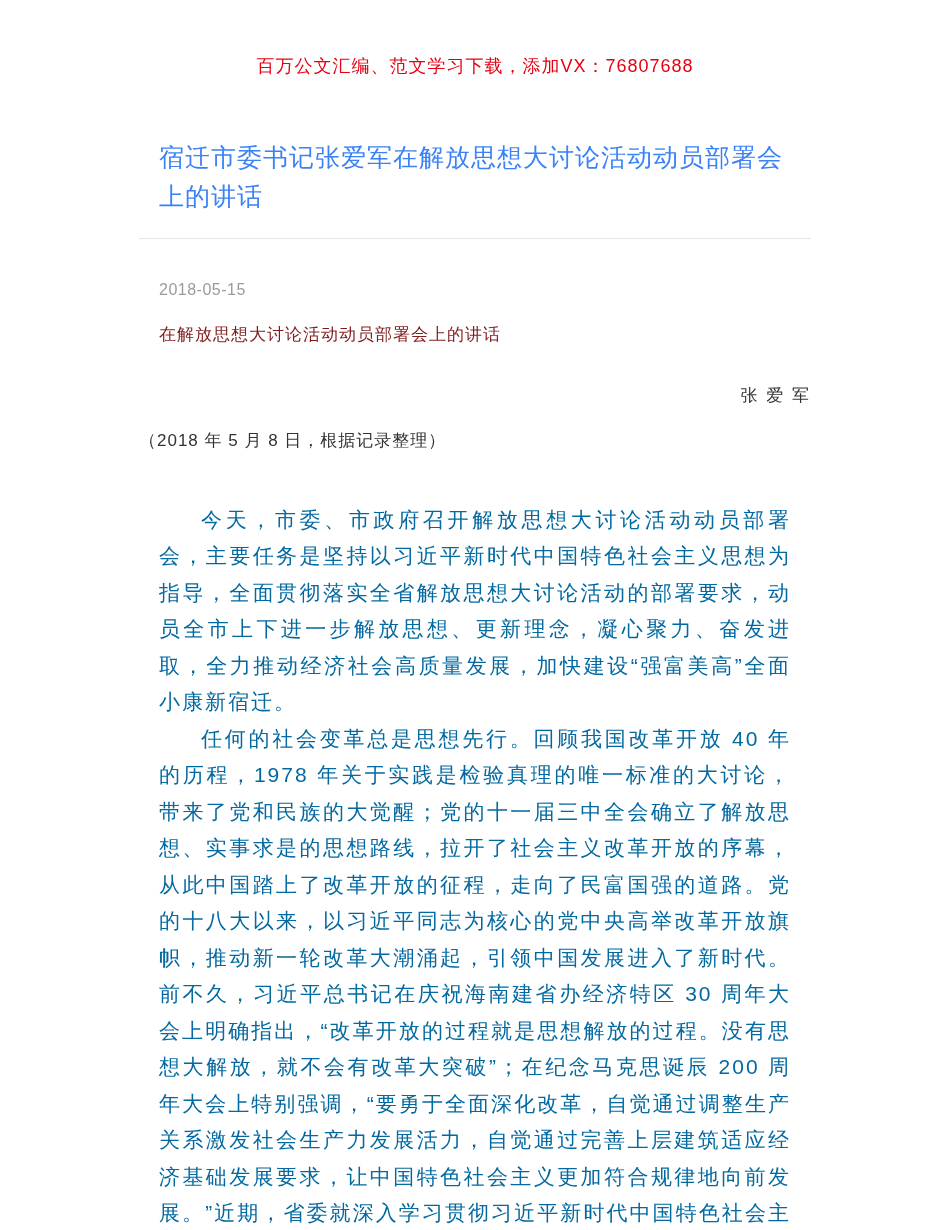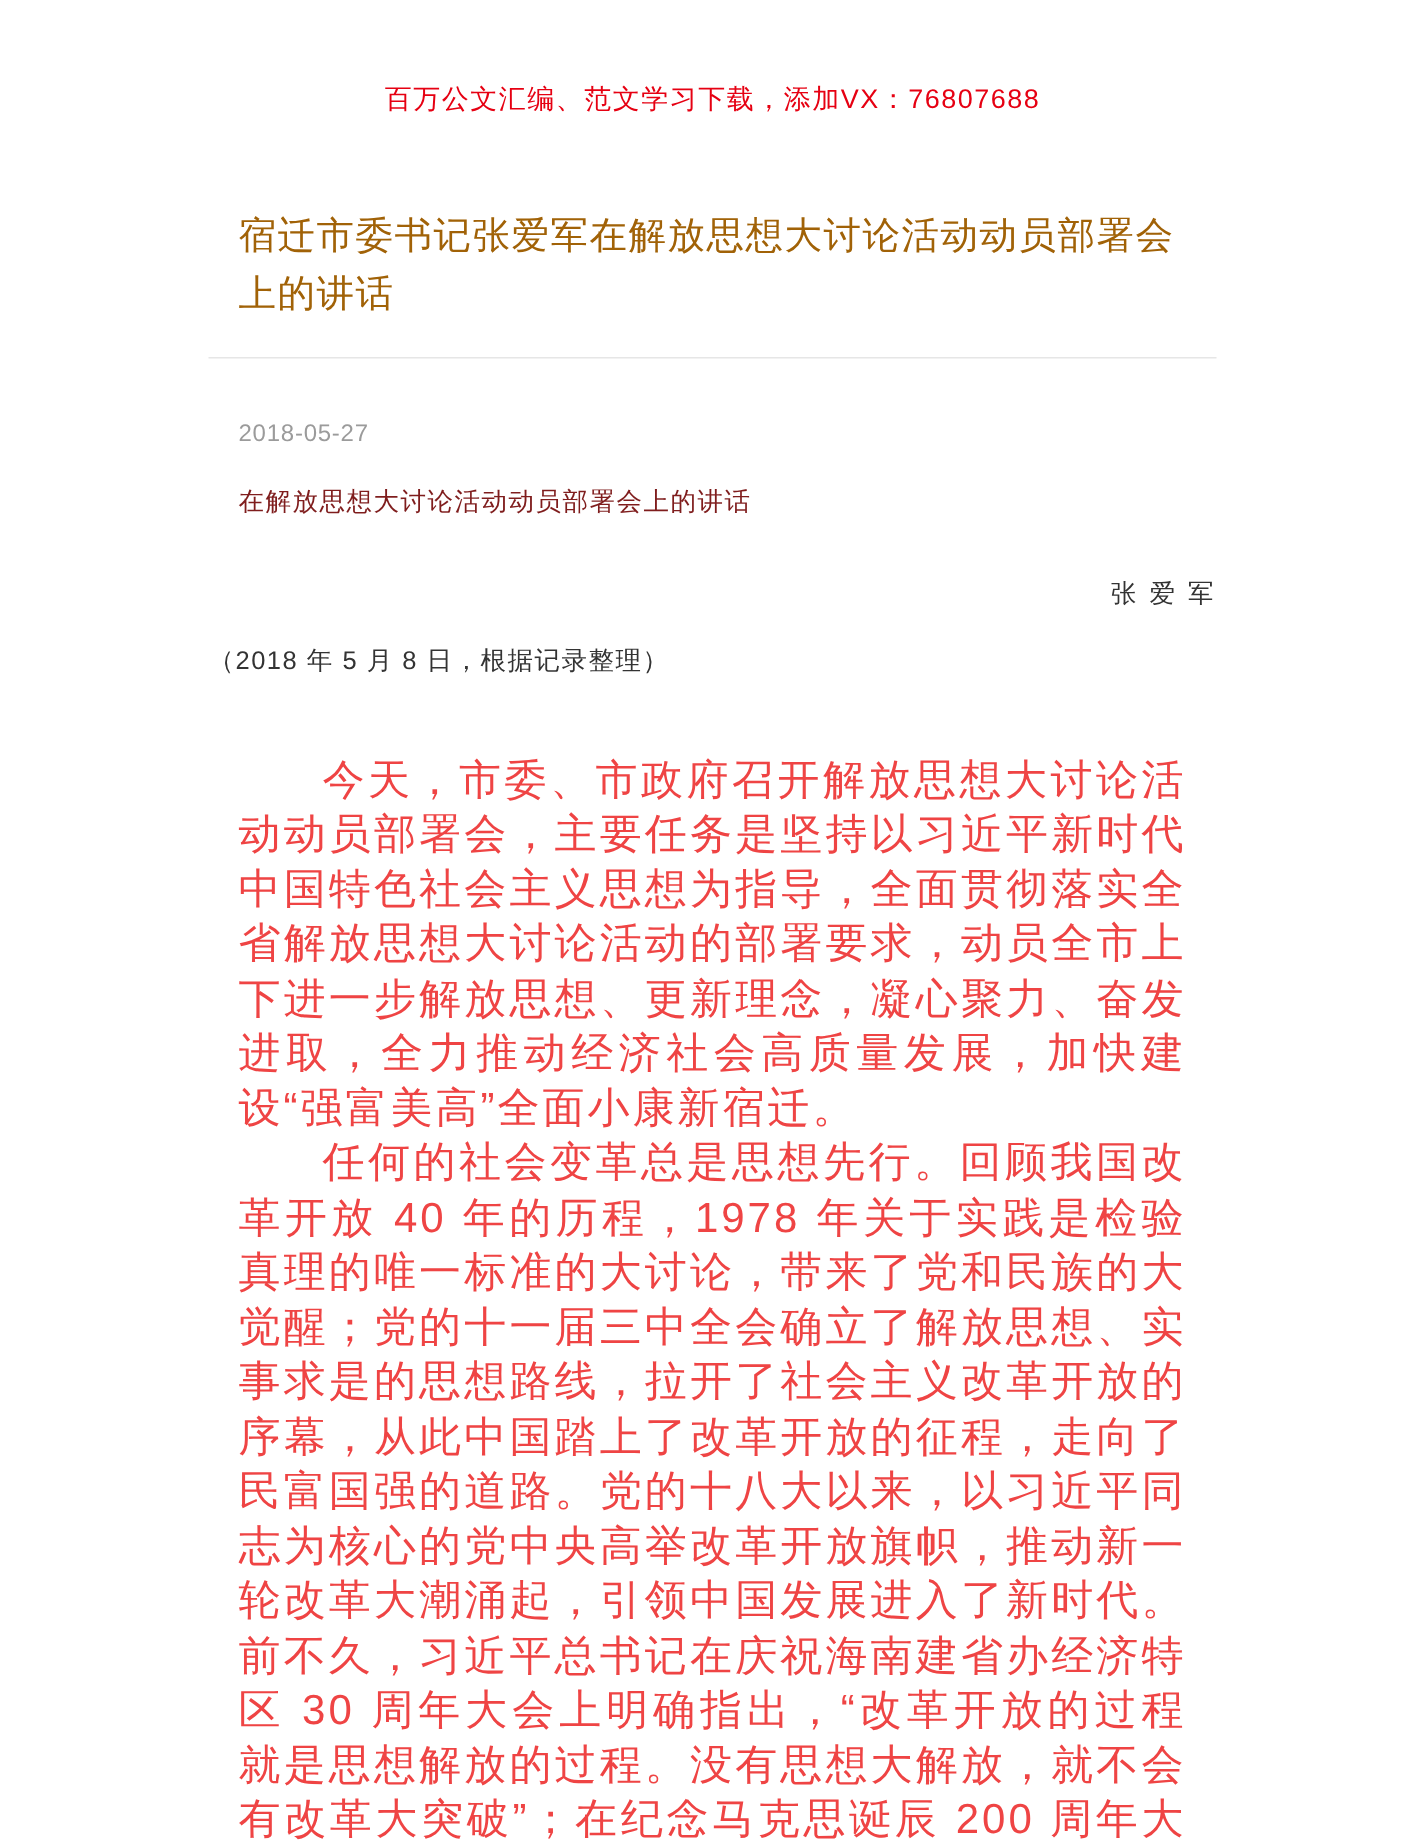--- a/index.html
+++ b/index.html
@@ -24,21 +24,21 @@
     letter-spacing: 1px;
     font-weight: 400;
   }
   .content {
     width: 672px;
     margin: 0 auto;
   }
   .title {
     font-size: 25px;
     font-weight: 400;
-    color: #a16207;
+    color: #3b82f6;
     line-height: 1.55;
     letter-spacing: 1px;
     margin: 60px 0 0 0;
     padding: 0 20px;
   }
   .divider {
     border: none;
     border-top: 1px solid #e6e6e6;
     margin: 22px 0 0 0;
     height: 0;
@@ -63,42 +63,42 @@
   }
   .note {
     font-size: 17px;
     margin-top: 22px;
     letter-spacing: 1px;
   }
   .body-text {
     margin: 50px 20px 0 20px;
   }
   .para {
-    font-size: 28px;
+    font-size: 21px;
     line-height: 36.5px;
     letter-spacing: 2px;
     text-align: justify;
     text-indent: 2em;
     margin: 0;
-    color: #ef4444;
+    color: #0369a1;
     word-break: break-all;
   }
 </style>
 </head>
 <body>
 
 <div class="page">
   <div class="promo" style="color: rgb(230, 0, 18);">百万公文汇编、范文学习下载，添加VX：76807688</div>
 
   <div class="content">
     <h1 class="title">宿迁市委书记张爱军在解放思想大讨论活动动员部署会上的讲话</h1>
 
     <hr class="divider">
 
-    <div class="date">2018-05-27</div>
+    <div class="date">2018-05-15</div>
 
     <div class="subtitle">在解放思想大讨论活动动员部署会上的讲话</div>
 
     <div class="author">张 爱 军</div>
 
     <div class="note">（2018 年 5 月 8 日，根据记录整理）</div>
 
     <div class="body-text">
       <p class="para">今天，市委、市政府召开解放思想大讨论活动动员部署会，主要任务是坚持以习近平新时代中国特色社会主义思想为指导，全面贯彻落实全省解放思想大讨论活动的部署要求，动员全市上下进一步解放思想、更新理念，凝心聚力、奋发进取，全力推动经济社会高质量发展，加快建设“强富美高”全面小康新宿迁。</p>
       <p class="para">任何的社会变革总是思想先行。回顾我国改革开放 40 年的历程，1978 年关于实践是检验真理的唯一标准的大讨论，带来了党和民族的大觉醒；党的十一届三中全会确立了解放思想、实事求是的思想路线，拉开了社会主义改革开放的序幕，从此中国踏上了改革开放的征程，走向了民富国强的道路。党的十八大以来，以习近平同志为核心的党中央高举改革开放旗帜，推动新一轮改革大潮涌起，引领中国发展进入了新时代。前不久，习近平总书记在庆祝海南建省办经济特区 30 周年大会上明确指出，“改革开放的过程就是思想解放的过程。没有思想大解放，就不会有改革大突破”；在纪念马克思诞辰 200 周年大会上特别强调，“要勇于全面深化改革，自觉通过调整生产关系激发社会生产力发展活力，自觉通过完善上层建筑适应经济基础发展要求，让中国特色社会主义更加符合规律地向前发展。”近期，省委就深入学习贯彻习近平新时代中国特色社会主义思想和党的十九大精神，全面落实中央关于进一步解</p>

